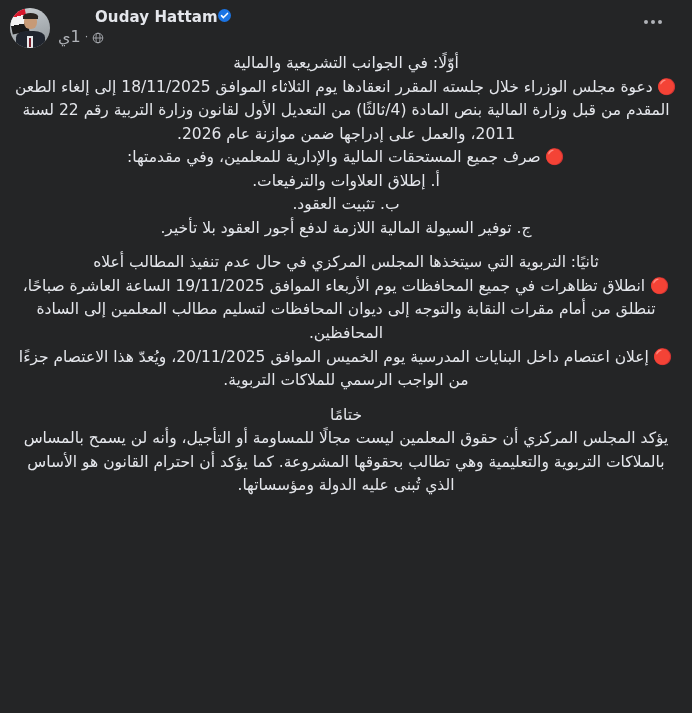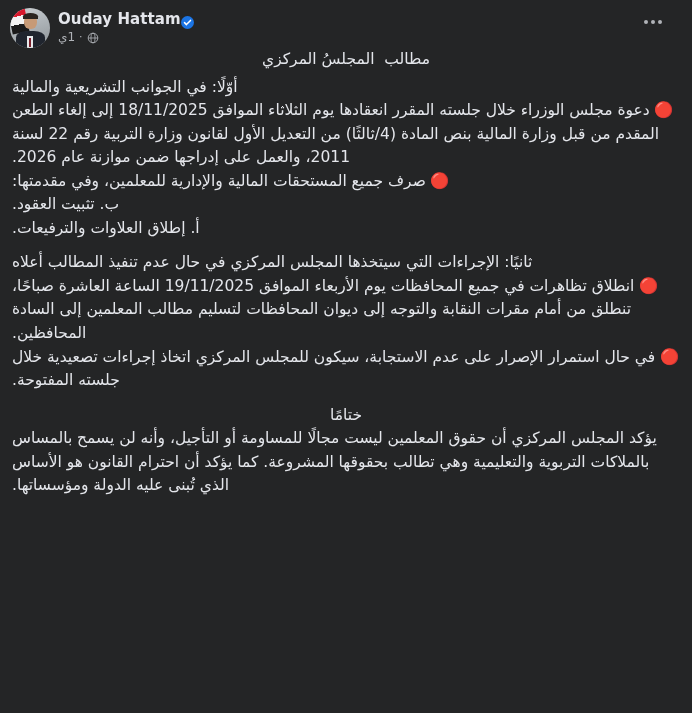--- a/index.html
+++ b/index.html
@@ -71,21 +71,22 @@
     display: flex;
     flex-direction: column;
     align-items: flex-end;
     justify-content: center;
     line-height: 1.15;
   }
 
   .author-line {
     display: flex;
     flex-direction: row-reverse;
-    align-items: flex-end;
+    align-items: flex-start;
+    margin-left: 37px;
   }
 
   .author-name {
     font-size: 15px;
     font-weight: bold;
     color: #e4e6eb;
     letter-spacing: .1px;
     white-space: nowrap;
   }
 
@@ -103,21 +104,21 @@
 
   .meta-line {
     display: flex;
     flex-direction: row;
     align-items: center;
     gap: 4px;
     margin-top: 2px;
     font-size: 12px;
     color: #b0b3b8;
   }
-  .meta-time { font-size: 12px; color: #b0b3b8; }
+  .meta-time { font-size: 16px; color: #b0b3b8; }
   .meta-dot  { font-size: 11px; color: #b0b3b8; }
   .globe-icon { display: inline-flex; align-items: center; }
 
   .avatar {
     width: 40px;
     height: 40px;
     border-radius: 50%;
     overflow: hidden;
     flex: 0 0 auto;
     background: #3a3b3c;
@@ -186,21 +187,21 @@
     text-align: right;
     font-size: 15.5px;
     line-height: 1.52;
     color: #e4e6eb;
     font-family: "DejaVu Sans", "Liberation Sans", sans-serif;
   }
 
   .para {
     margin: 0;
     padding: 0;
-    text-align: left;
+    text-align: center;
     direction: rtl;
     white-space: pre-wrap;
   }
 
   .para.center { text-align: center; }
   .para.title  { text-align: center; }
 
   .spacer { height: 11px; }
   .spacer-sm { height: 4px; }
 </style>
@@ -249,36 +250,36 @@
         <span class="av-shirt"></span>
         <span class="av-tie"></span>
         <span class="av-head"></span>
         <span class="av-hair"></span>
       </div>
     </div>
   </div>
 
   <div class="post-body">
 
-    <p class="para title">مطالب  المجلسُ المركزي</p>
     <div class="spacer-sm"></div>
 
     <p class="para">أوّلًا: في الجوانب التشريعية والمالية</p>
 
     <p class="para">🔴 دعوة مجلس الوزراء خلال جلسته المقرر انعقادها يوم الثلاثاء الموافق 18/11/2025 إلى إلغاء الطعن المقدم من قبل وزارة المالية بنص المادة (4/ثالثًا) من التعديل الأول لقانون وزارة التربية رقم 22 لسنة 2011، والعمل على إدراجها ضمن موازنة عام 2026.</p>
     <p class="para">🔴 صرف جميع المستحقات المالية والإدارية للمعلمين، وفي مقدمتها:</p>
+    <p class="para">أ. إطلاق العلاوات والترفيعات.</p>
     <p class="para">ب. تثبيت العقود.</p>
-    <p class="para">أ. إطلاق العلاوات والترفيعات.</p>
+    <p class="para">ج. توفير السيولة المالية اللازمة لدفع أجور العقود بلا تأخير.</p>
 
     <div class="spacer"></div>
 
-    <p class="para">ثانيًا: الإجراءات التي سيتخذها المجلس المركزي في حال عدم تنفيذ المطالب أعلاه</p>
+    <p class="para">ثانيًا: التربوية التي سيتخذها المجلس المركزي في حال عدم تنفيذ المطالب أعلاه</p>
 
     <p class="para">🔴 انطلاق تظاهرات في جميع المحافظات يوم الأربعاء الموافق 19/11/2025 الساعة العاشرة صباحًا، تنطلق من أمام مقرات النقابة والتوجه إلى ديوان المحافظات لتسليم مطالب المعلمين إلى السادة المحافظين.</p>
-    <p class="para">🔴 في حال استمرار الإصرار على عدم الاستجابة، سيكون للمجلس المركزي اتخاذ إجراءات تصعيدية خلال جلسته المفتوحة.</p>
+    <p class="para">🔴 إعلان اعتصام داخل البنايات المدرسية يوم الخميس الموافق 20/11/2025، ويُعدّ هذا الاعتصام جزءًا من الواجب الرسمي للملاكات التربوية.</p>
 
     <div class="spacer"></div>
 
     <p class="para center">ختامًا</p>
     <p class="para">يؤكد المجلس المركزي أن حقوق المعلمين ليست مجالًا للمساومة أو التأجيل، وأنه لن يسمح بالمساس بالملاكات التربوية والتعليمية وهي تطالب بحقوقها المشروعة. كما يؤكد أن احترام القانون هو الأساس الذي تُبنى عليه الدولة ومؤسساتها.</p>
 
   </div>
 </div>
 
 </body></html>

